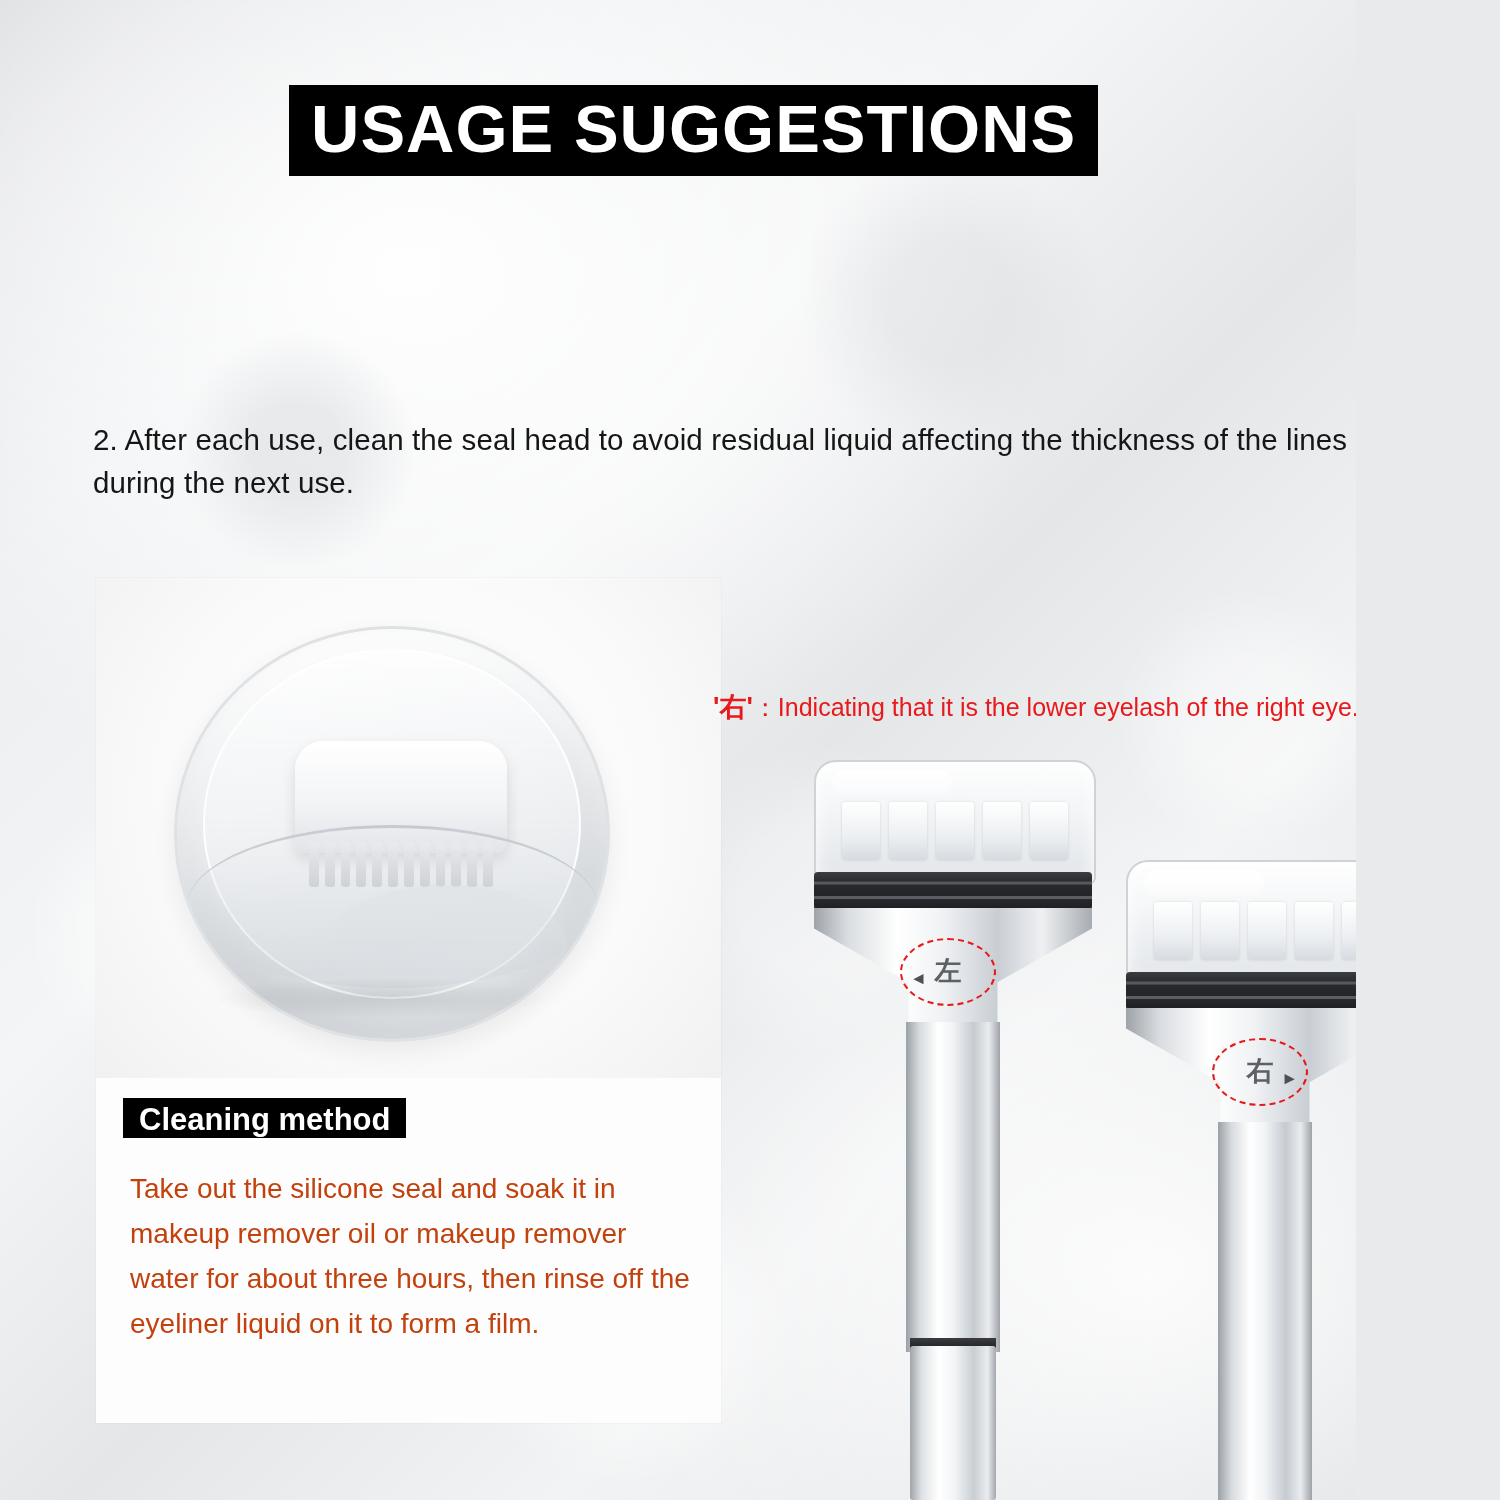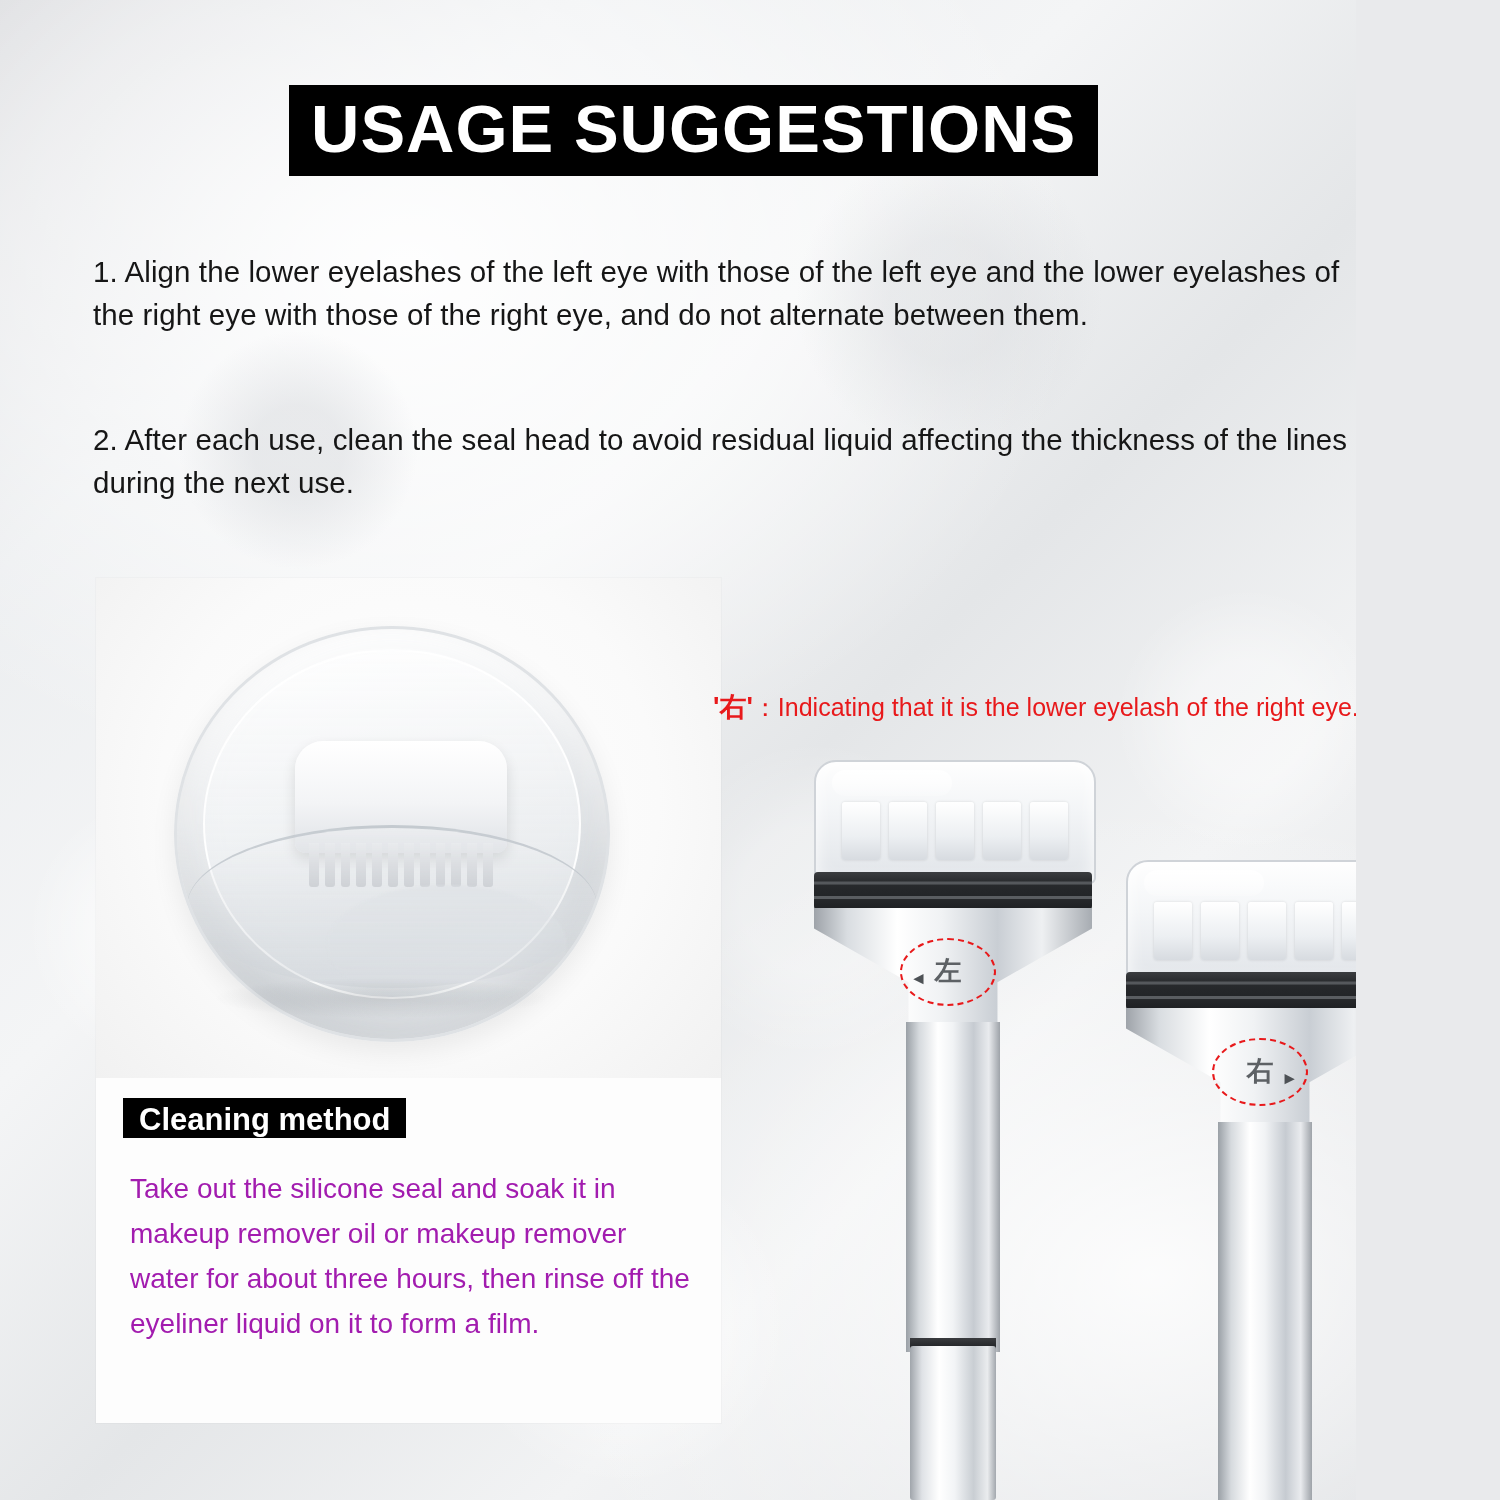--- a/index.html
+++ b/index.html
@@ -99,21 +99,21 @@
     font-size: 31px;
     font-weight: bold;
     line-height: 1;
     white-space: nowrap;
   }
   .card-body {
     position: absolute;
     left: 34px;
     top: 588px;
     width: 560px;
-    color: #a21caf;
+    color: #c2410c;
     font-size: 28px;
     line-height: 45px;
   }
 
   
   .note {
     position: absolute;
     color: #e8191b;
     font-size: 25px;
     line-height: 30px;
@@ -346,21 +346,20 @@
 </style>
 </head>
 <body>
 
 <div id="page">
 
   <div class="title-bar">
     <span>USAGE SUGGESTIONS</span>
   </div>
 
-  <div class="para" id="para1">1. Align the lower eyelashes of the left eye with those of the left eye and the lower eyelashes of the right eye with those of the right eye, and do not alternate between them.</div>
   <div class="para" id="para2">2. After each use, clean the seal head to avoid residual liquid affecting the thickness of the lines during the next use.</div>
 
   <div class="card">
 
     <div class="card-photo">
       <div class="photo-bg"></div>
       <div class="case-outer">
         <div class="case-inner"></div>
         <div class="seal">
           <div class="bristles">

